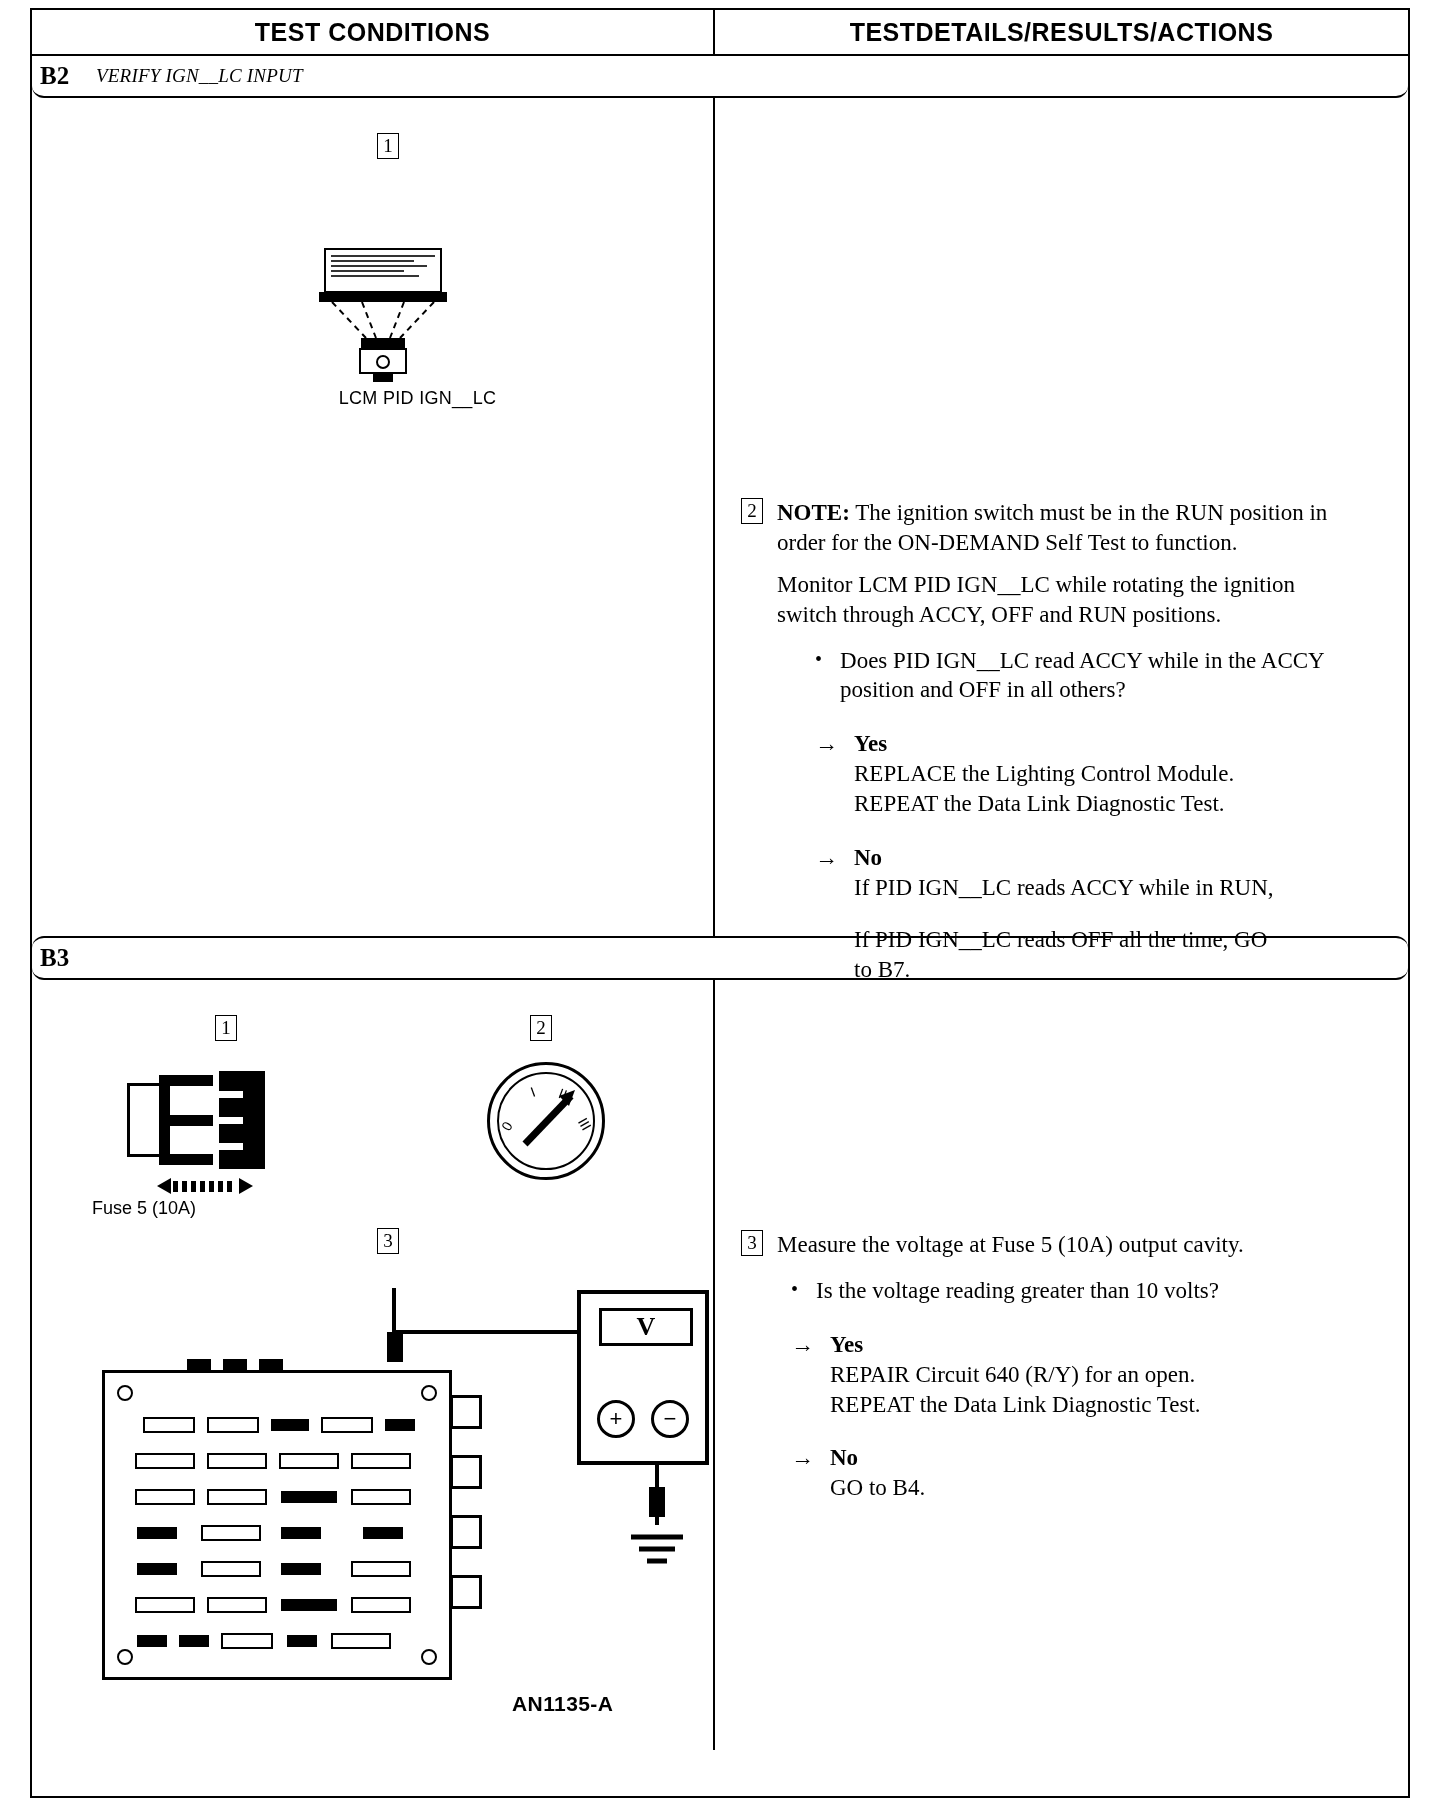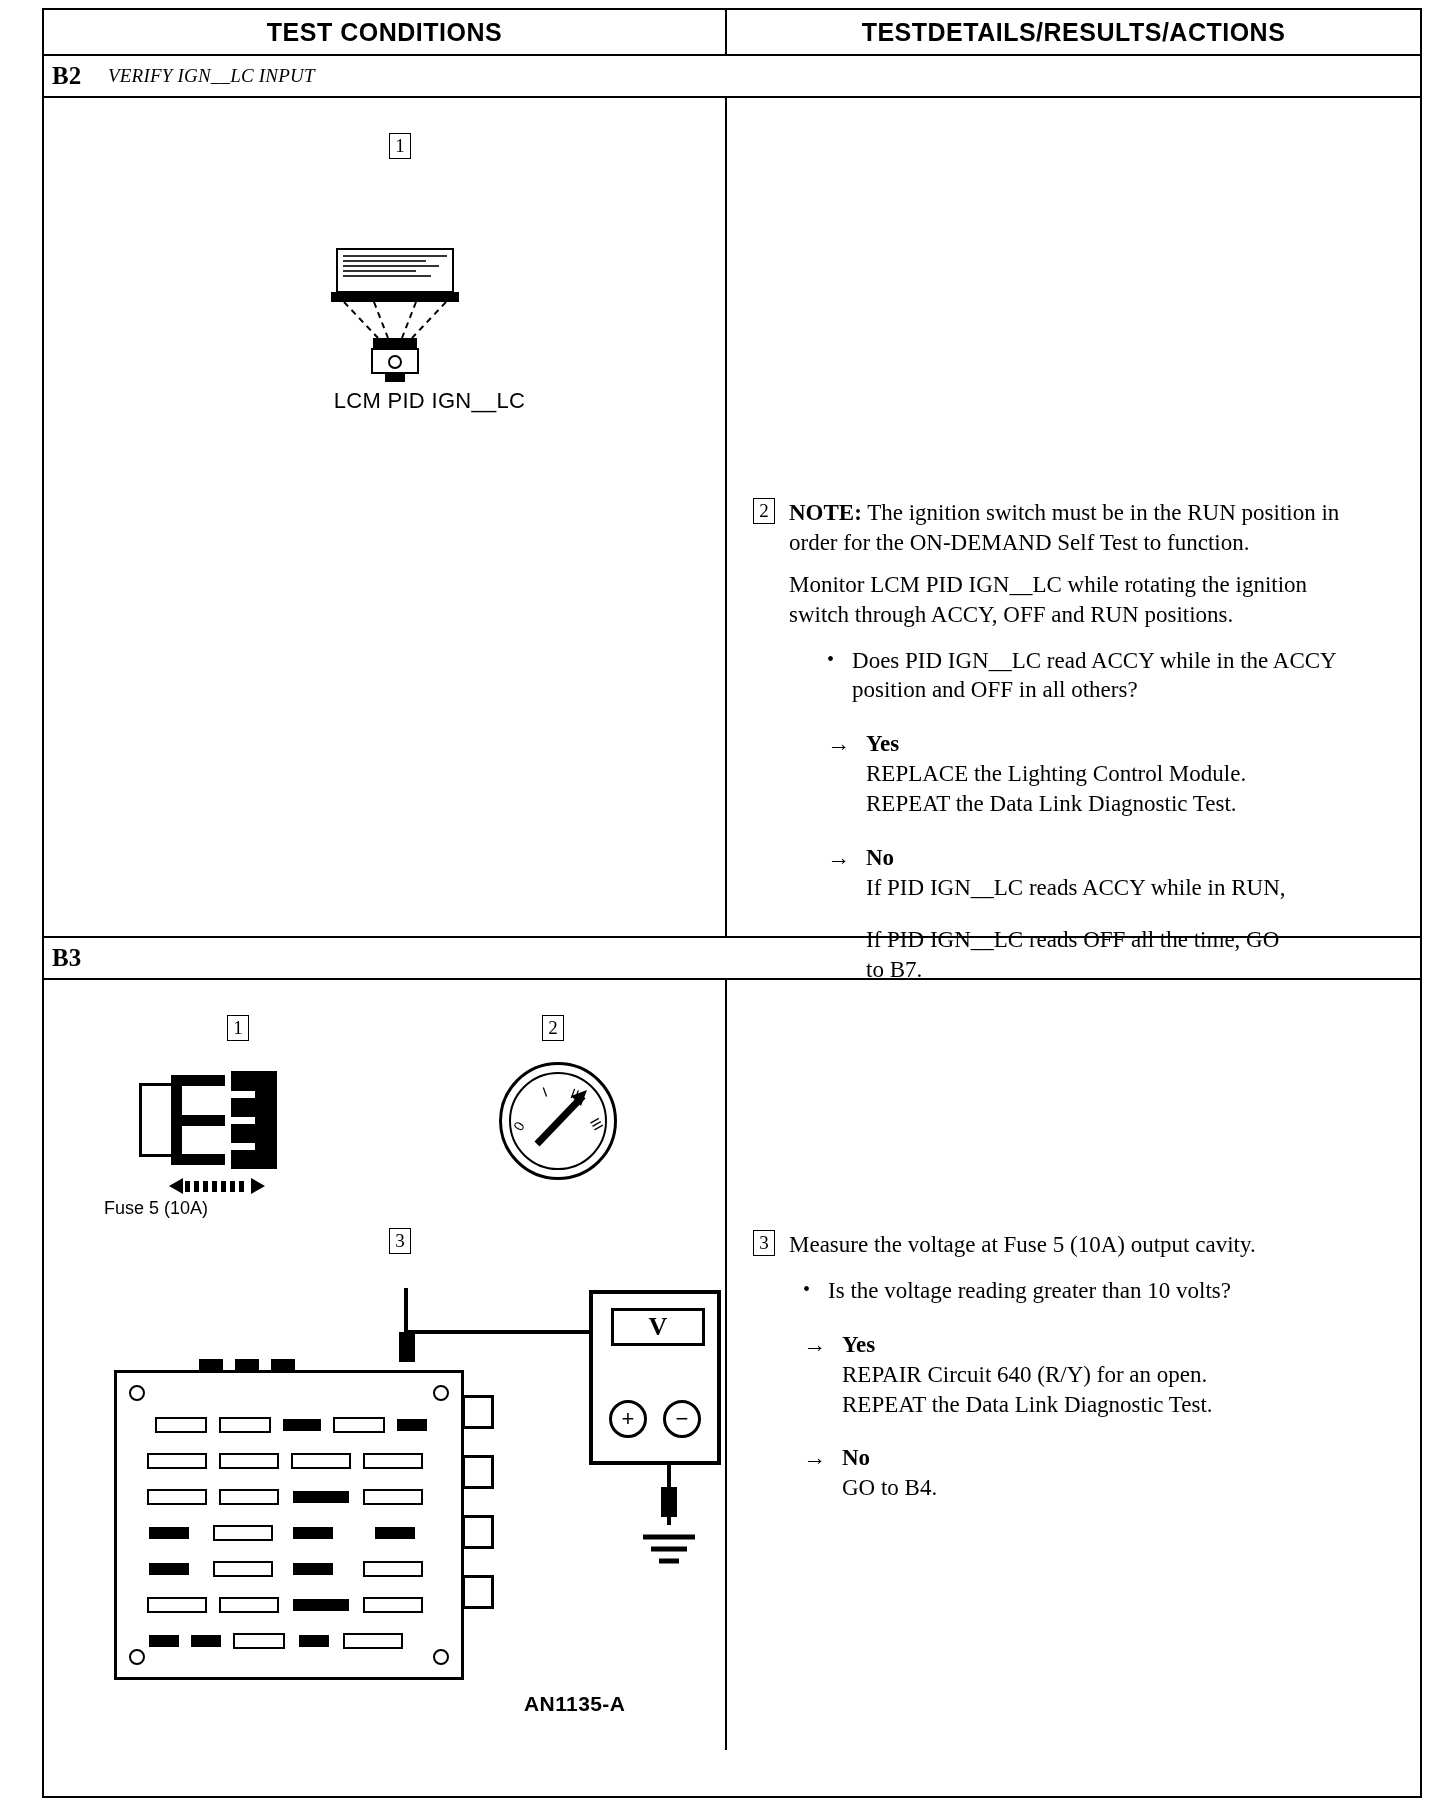--- a/index.html
+++ b/index.html
@@ -9,21 +9,21 @@
   }
   body {
     width: 1440px;
     height: 1814px;
     font-family: "Liberation Serif", serif;
     color: #000;
     position: relative;
   }
   .page {
     position: absolute;
-    left: 42px;
+    left: 30px;
     top: 8px;
     width: 1380px;
     height: 1790px;
     border: 2px solid #000;
     box-sizing: border-box;
     display: flex;
     flex-direction: column;
   }
   
   .hdr-row {
@@ -51,20 +51,21 @@
     border-radius: 12px;
   }
   
   .step-bar {
     display: flex;
     align-items: center;
     height: 40px;
     border-bottom: 2px solid #000;
     padding-left: 8px;
     flex: 0 0 auto;
+    border-radius: 12px;
   }
   .step-id {
     font-weight: bold;
     font-size: 25px;
     width: 56px;
     flex: 0 0 auto;
   }
   .step-title {
     font-size: 19px;
     letter-spacing: 0.2px;
@@ -154,21 +155,21 @@
   .fig-lcm {
     position: absolute;
     left: 0; top: 0; width: 683px; height: 330px;
   }
   .lcm-callout { position: absolute; left: 345px; top: 35px; }
   .lcm-caption {
     position: absolute;
     left: 0; top: 290px; width: 771px;
     text-align: center;
     font-family: "Liberation Sans", sans-serif;
-    font-size: 22px;
+    font-size: 18px;
     letter-spacing: 0.3px;
   }
   .scan-screen {
     position: absolute;
     left: 292px; top: 150px;
     width: 118px; height: 45px;
     border: 2px solid #000;
     background: #fff;
     box-sizing: border-box;
     overflow: hidden;

